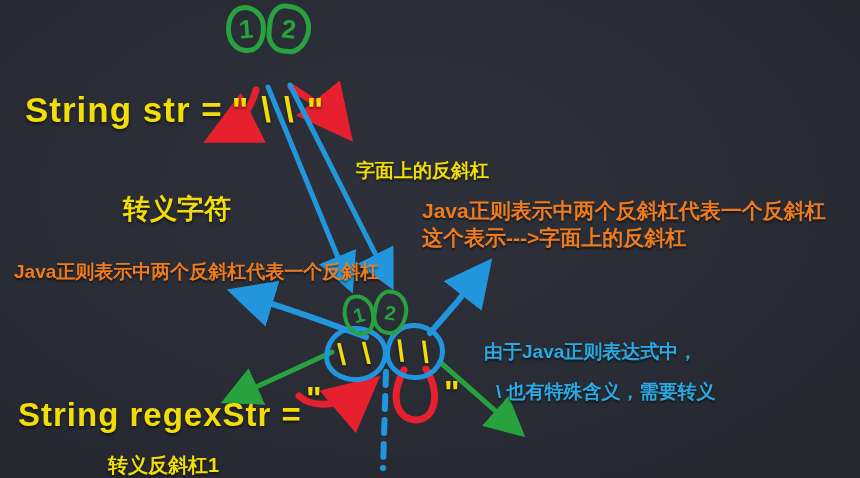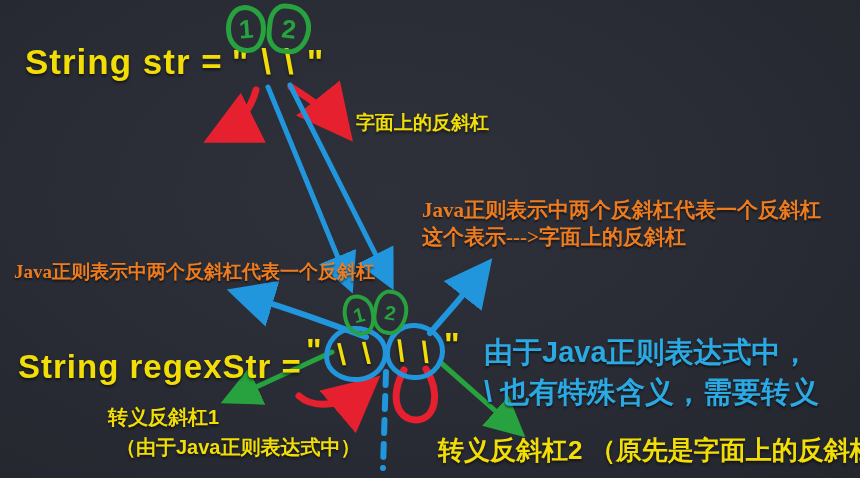--- a/index.html
+++ b/index.html
@@ -3,22 +3,22 @@
 <meta charset="utf-8">
 <style>
   html,body{margin:0;padding:0;background:#17181c;}
   #canvas{
     position:relative;width:860px;height:478px;overflow:hidden;
     background:radial-gradient(ellipse at 45% 40%, #2e313a 0%, #292c34 55%, #24262e 100%);
     font-family:"Liberation Sans","DejaVu Sans",sans-serif;
     font-weight:bold;
   }
   .abs{position:absolute;white-space:nowrap;}
-  .yellow{color:#f2de06;text-shadow:0 2px 3px rgba(0,0,0,.55);}
-  .orange{color:#ee7c1e;text-shadow:0 2px 2px rgba(0,0,0,.5);font-family:Liberation Serif, serif;}
+  .yellow{color:#f2de06;text-shadow:0 2px 3px rgba(0,0,0,.55);margin-top:48px;}
+  .orange{color:#ee7c1e;text-shadow:0 2px 2px rgba(0,0,0,.5);}
   .cyan{color:#2aa9e3;text-shadow:0 2px 2px rgba(0,0,0,.5);}
   .code{font-size:35px;letter-spacing:1px;}
   .codeline{display:flex;align-items:flex-start;}
   .codeline .q{margin-left:9px;}
   .codeline .bs{margin-left:12px;}
   .badge{
     position:absolute;display:flex;align-items:center;justify-content:center;
     color:#27a23e;border:5px solid #27a23e;
     border-radius:48% 55% 46% 52% / 52% 46% 55% 48%;
     background:transparent;line-height:1;
@@ -73,43 +73,44 @@
     <span>String str =</span>
       <span class="q">"</span>
       <span class="bs">\</span>
       <span class="bs">\</span>
       <span class="bs">"</span>
   </div>
 
   <div class="badge" style="left:226px;top:5px;width:30px;height:38px;font-size:26px;transform:rotate(-4deg);">1</div>
   <div class="badge" style="left:267px;top:4px;width:34px;height:40px;font-size:26px;transform:rotate(6deg);border-radius:40% 58% 50% 46%/46% 52% 58% 44%;">2</div>
 
+  <div class="abs yellow" style="left:123px;top:143px;font-size:27px;">转义字符</div>
   <div class="abs yellow" style="left:356px;top:110px;font-size:19px;">字面上的反斜杠</div>
 
   <div class="abs orange note" style="left:422px;top:197px;">
     <div>Java正则表示中两个反斜杠代表一个反斜杠</div>
     <div>这个表示---&gt;字面上的反斜杠</div>
   </div>
 
   <div class="abs orange note-sm" style="left:14px;top:259px;">
     <div>Java正则表示中两个反斜杠代表一个反斜杠</div>
   </div>
 
   <div class="abs yellow" style="left:18px;top:348px;font-size:33px;letter-spacing:1px;">String regexStr =</div>
   <div class="abs yellow" style="left:306px;top:332px;font-size:33px;">"</div>
   <div class="pairbox" style="left:324px;top:326px;width:54px;height:46px;transform:rotate(-3deg);">\ \</div>
   <div class="pairbox" style="left:385px;top:323px;width:50px;height:47px;transform:rotate(3deg);">\ \</div>
   <div class="abs yellow" style="left:444px;top:326px;font-size:33px;">"</div>
 
   <div class="badge" style="left:343px;top:294px;width:24px;height:34px;font-size:20px;border-width:4px;transform:rotate(-14deg);">1</div>
   <div class="badge" style="left:373px;top:290px;width:27px;height:37px;font-size:20px;border-width:4px;transform:rotate(9deg);border-radius:42% 56% 48% 50%/48% 50% 56% 44%;">2</div>
 
-  <div class="abs cyan" style="left:484px;top:332px;font-size:29px;line-height:40px;">
+  <div class="abs cyan" style="left:484px;top:332px;font-size:19px;line-height:40px;">
     <div>由于Java正则表达式中，</div>
-    <div style="">\ 也有特殊含义，需要转义</div>
+    <div style="margin-left:12px;">\ 也有特殊含义，需要转义</div>
   </div>
 
   <div class="abs yellow" style="left:108px;top:402px;font-size:20px;line-height:30px;">
     <div>转义反斜杠1</div>
     <div style="margin-left:8px;">（由于Java正则表达式中）</div>
   </div>
 
   <div class="abs yellow" style="left:438px;top:433px;font-size:26px;">转义反斜杠2 （原先是字面上的反斜杠）</div>
 
 </div>

